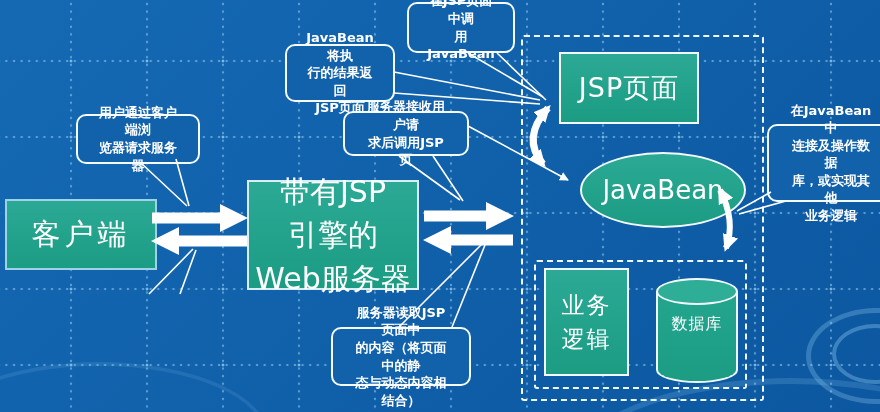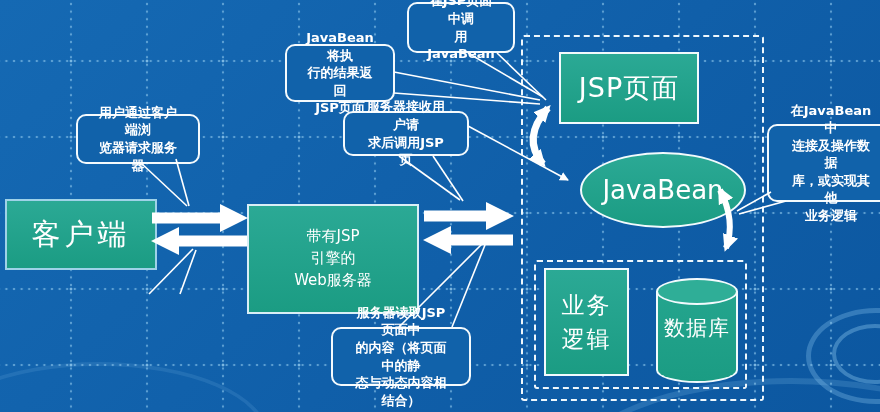--- a/index.html
+++ b/index.html
@@ -24,37 +24,37 @@
   .sw4{left:-70px;top:362px;width:330px;height:140px;border:4px solid rgba(140,200,240,.14);}
 
   .node{
     position:absolute;box-sizing:border-box;
     display:flex;align-items:center;justify-content:center;
     text-align:center;
     background:linear-gradient(180deg,#2ba995 0%, #1b9c83 100%);
     white-space:pre-line;
   }
   .client{left:5px;top:199px;width:152px;height:71px;border:2px solid #9ed2e8;font-size:29px;letter-spacing:4px;}
-  .server{left:247px;top:180px;width:172px;height:110px;border:2px solid #d9eef6;font-size:15px;line-height:1.45;margin-top:24px;}
+  .server{left:247px;top:180px;width:172px;height:110px;border:2px solid #d9eef6;font-size:30px;line-height:1.45;}
   .jsp{left:559px;top:52px;width:140px;height:72px;border:2px solid #f2fafd;font-size:27px;letter-spacing:1px;}
   .bean{left:580px;top:152px;width:166px;height:76px;border:2px solid #f2fafd;border-radius:50%;font-size:26px;}
   .biz{left:544px;top:268px;width:85px;height:108px;border:2px solid #f2fafd;font-size:23px;line-height:1.5;letter-spacing:2px;}
 
   .dashed{position:absolute;box-sizing:border-box;border:2px dashed #eef7fc;border-radius:3px;}
   .outer-dash{left:521px;top:35px;width:243px;height:366px;}
   .inner-dash{left:534px;top:260px;width:213px;height:129px;}
 
   .cyl{position:absolute;left:656px;top:278px;width:82px;height:105px;}
   .cyl-body{position:absolute;box-sizing:border-box;left:0;top:13px;width:82px;height:92px;
     background:linear-gradient(180deg,#24a58e,#1b9c83);
     border:2px solid #f2fafd;border-top:none;
     border-radius:0 0 41px 41px / 0 0 13px 13px;}
   .cyl-top{position:absolute;box-sizing:border-box;left:0;top:0;width:82px;height:27px;
     background:#2fae97;border:2px solid #f2fafd;border-radius:50%;}
-  .cyl-label{position:absolute;left:0;top:36px;width:100%;text-align:center;font-size:21px;letter-spacing:1px;}
+  .cyl-label{position:absolute;left:0;top:36px;width:100%;text-align:center;font-size:16px;letter-spacing:1px;}
 
   .callout{
     position:absolute;box-sizing:border-box;
     display:flex;align-items:center;justify-content:center;
     background:#1162aa;
     border:2px solid #f4fafd;border-radius:10px;
     font-size:13px;font-weight:bold;line-height:1.35;
     text-align:center;white-space:pre-line;padding:2px 20px;
   }
   .co1{left:76px;top:114px;width:124px;height:50px;}

